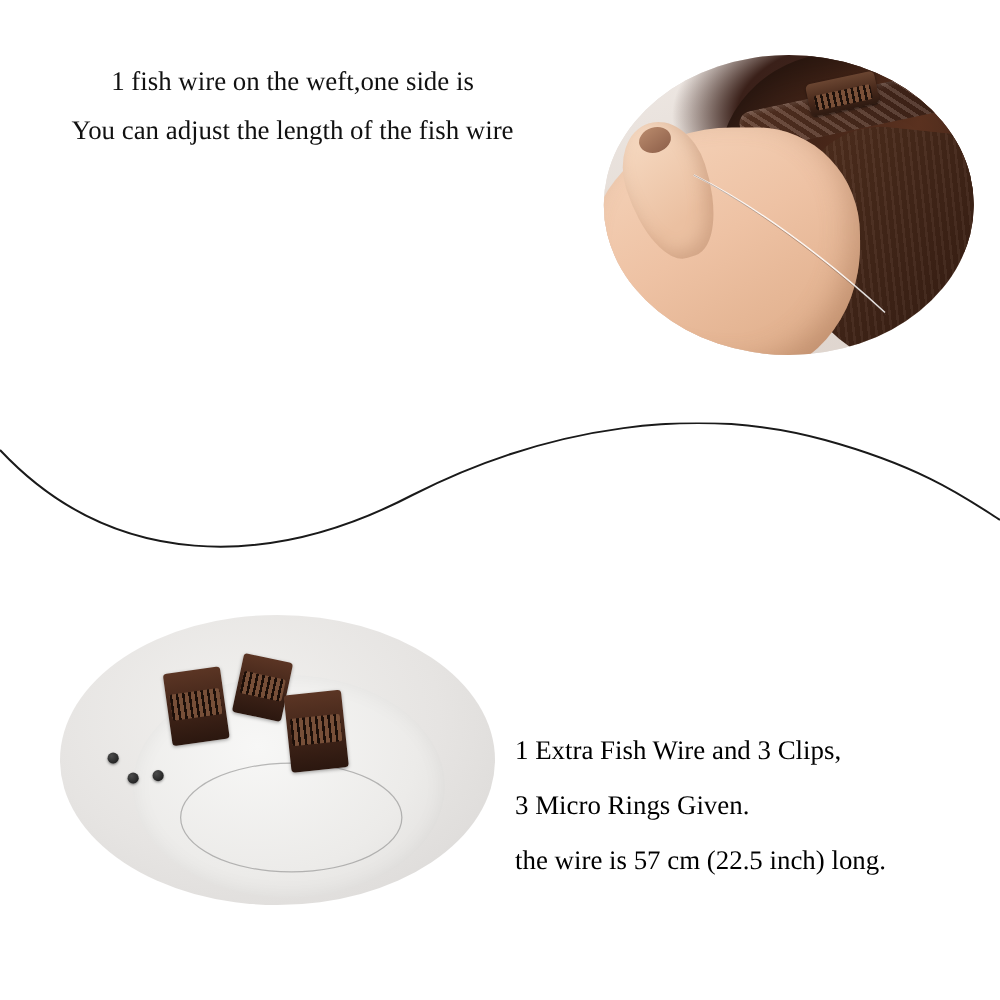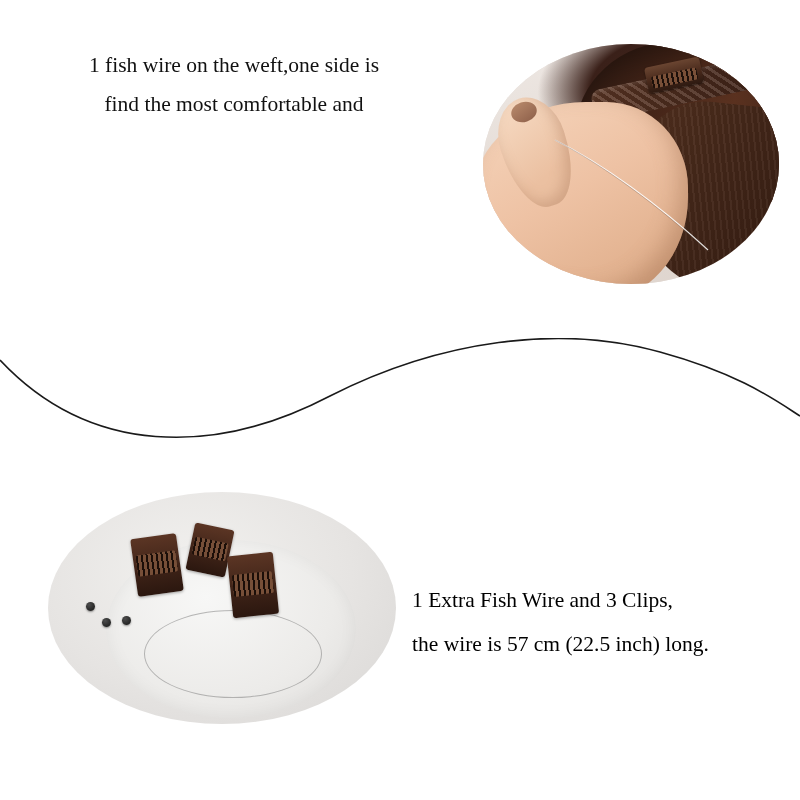--- a/index.html
+++ b/index.html
@@ -242,21 +242,21 @@
     white-space: nowrap;
   }
 </style>
 </head>
 <body>
 
 <div class="page">
 
   <div class="top-text">
     <span class="line">1 fish wire on the weft,one side is</span>
-    <span class="line">find the most comfortable and</span>
+    <span class="line">You can adjust the length of the fish wire</span>
   </div>
 
   <div class="photo-top">
     <div class="bg"></div>
     <div class="hair"></div>
     <div class="hair-strands"></div>
     <div class="weft"></div>
     <div class="clip"></div>
     <div class="hand"></div>
     <div class="thumb"></div>
@@ -277,16 +277,17 @@
     <div class="clip-b clip-b1"></div>
     <div class="clip-b clip-b2"></div>
     <div class="clip-b clip-b3"></div>
     <div class="micro-ring mr1"></div>
     <div class="micro-ring mr2"></div>
     <div class="micro-ring mr3"></div>
   </div>
 
   <div class="bottom-text">
     <span class="line">1 Extra Fish Wire and 3 Clips,</span>
+    <span class="line">3 Micro Rings Given.</span>
     <span class="line">the wire is 57 cm (22.5 inch) long.</span>
   </div>
 
 </div>
 
 </body></html>

